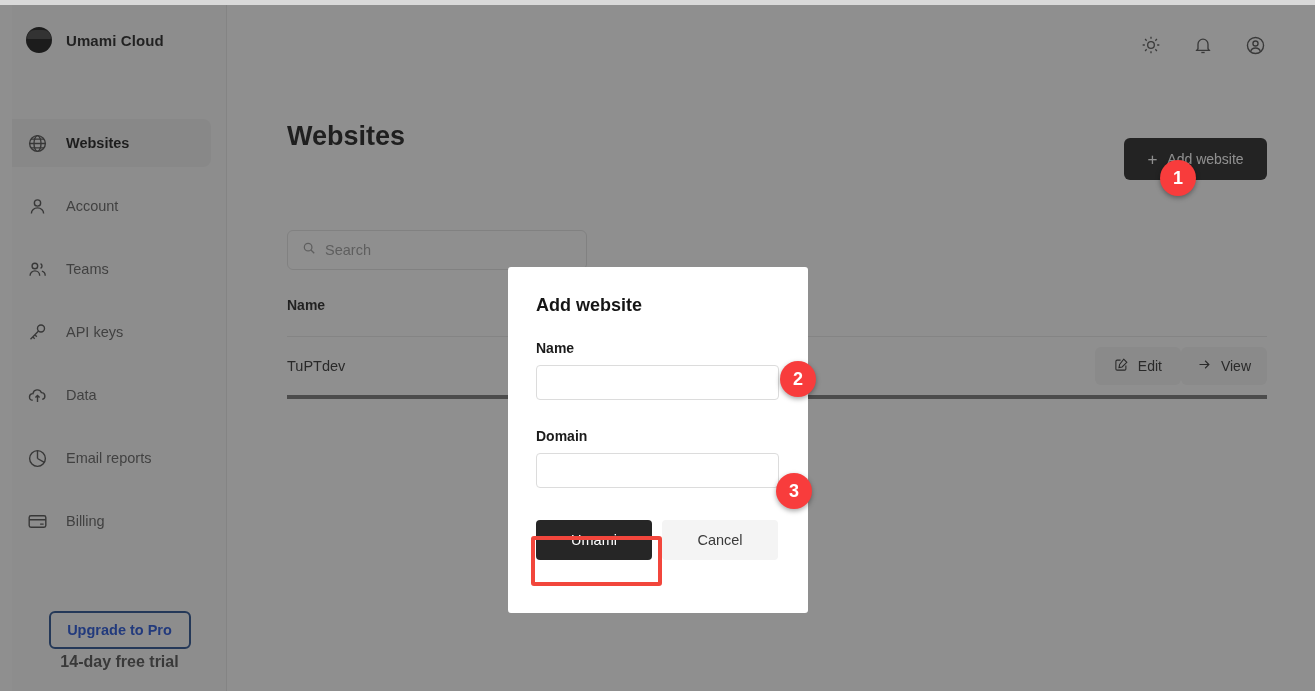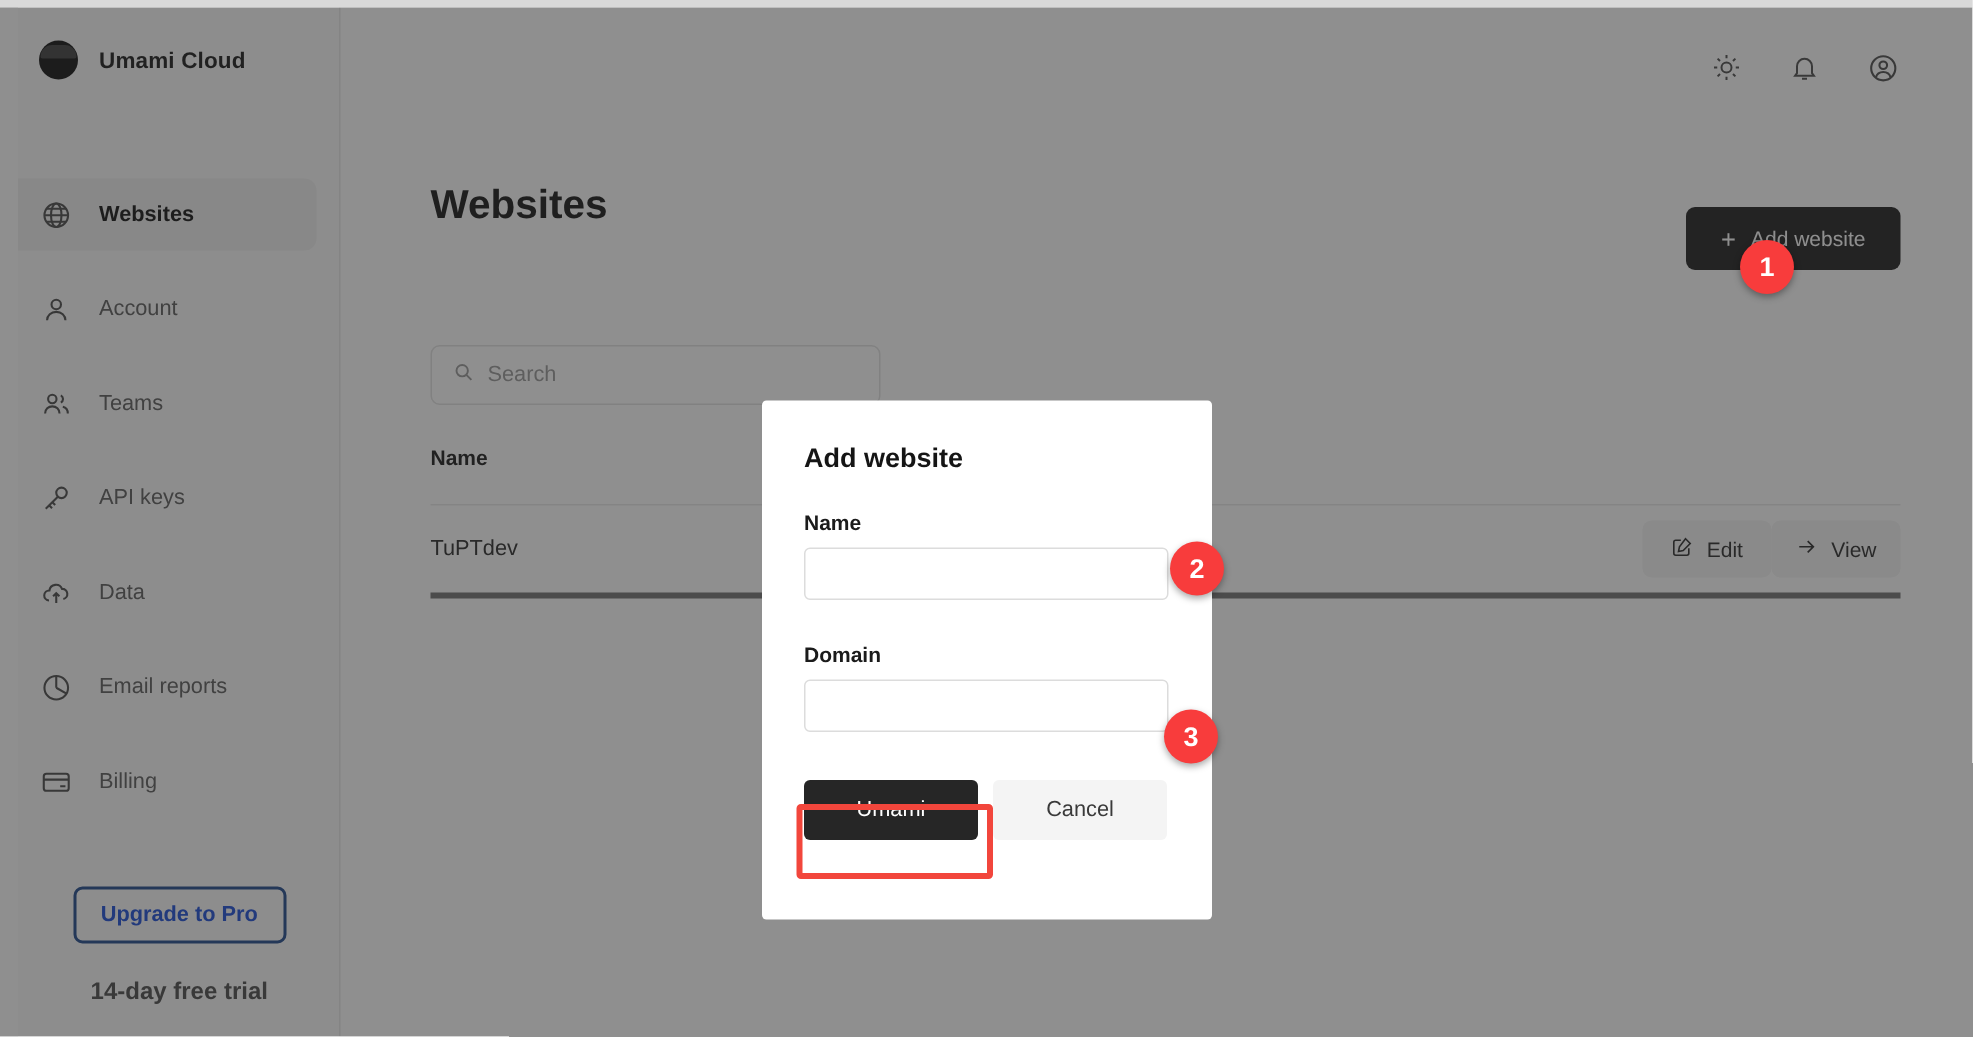--- a/index.html
+++ b/index.html
@@ -70,21 +70,21 @@
   }
   .nav-icon {
     width: 22px; height: 22px; flex: none;
     display: flex; align-items: center; justify-content: center;
     color: #4a4a4a;
   }
   .nav-icon svg { display: block; }
 
   .upgrade-wrap {
     position: absolute; left: 0; bottom: 20px; width: 215px;
-    display: flex; flex-direction: column; align-items: center; gap: 24px;
+    display: flex; flex-direction: column; align-items: center; gap: 4px;
   }
   .upgrade-btn {
     width: 142px; height: 38px;
     border: 2px solid #214a8c;
     border-radius: 6px;
     background: transparent;
     color: #1d4ed8;
     font-size: 14.5px; font-weight: bold;
     display: flex; align-items: center; justify-content: center;
     font-family: "Liberation Sans", sans-serif;

